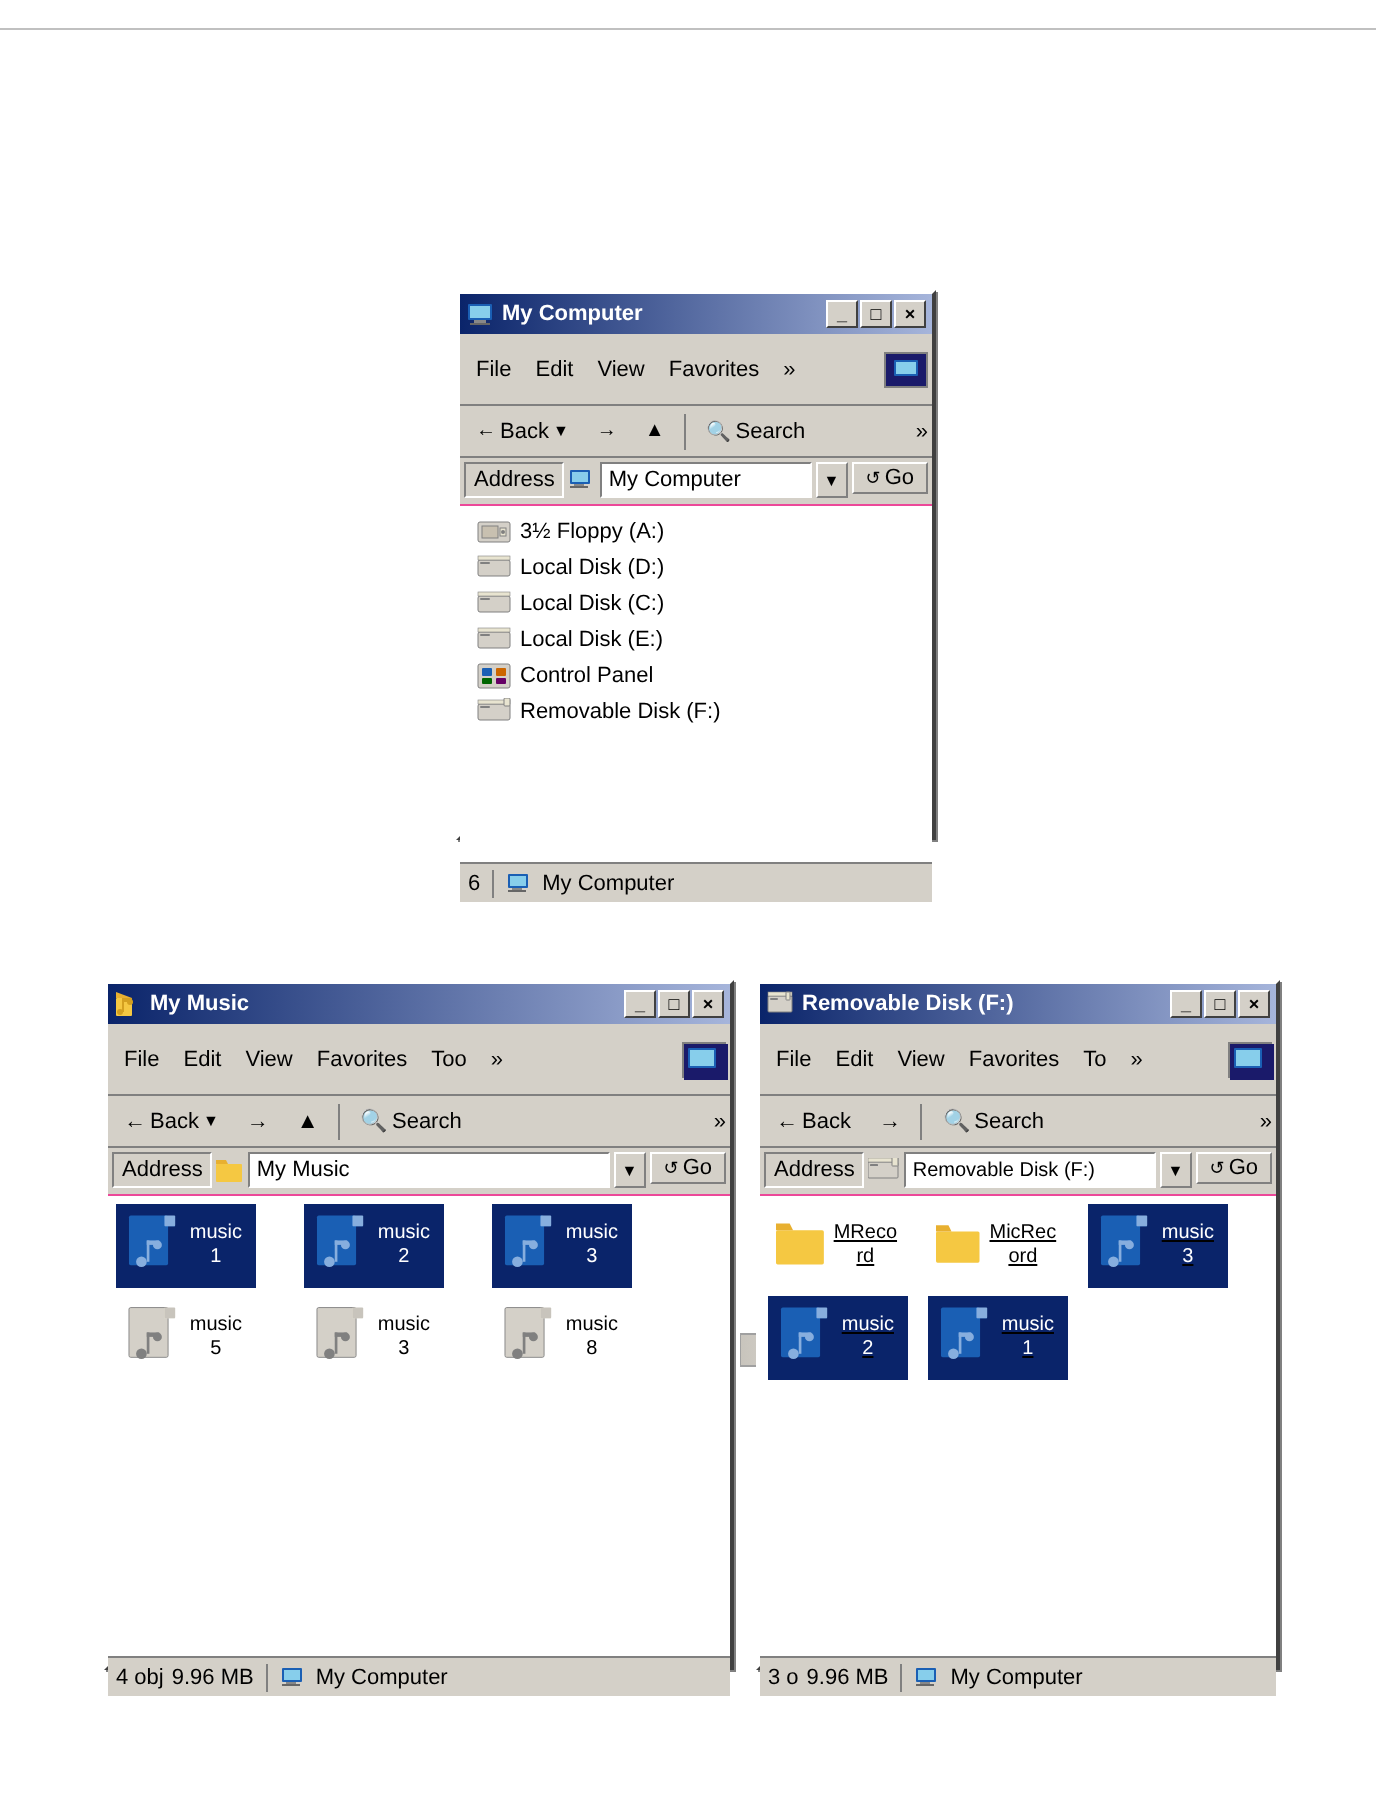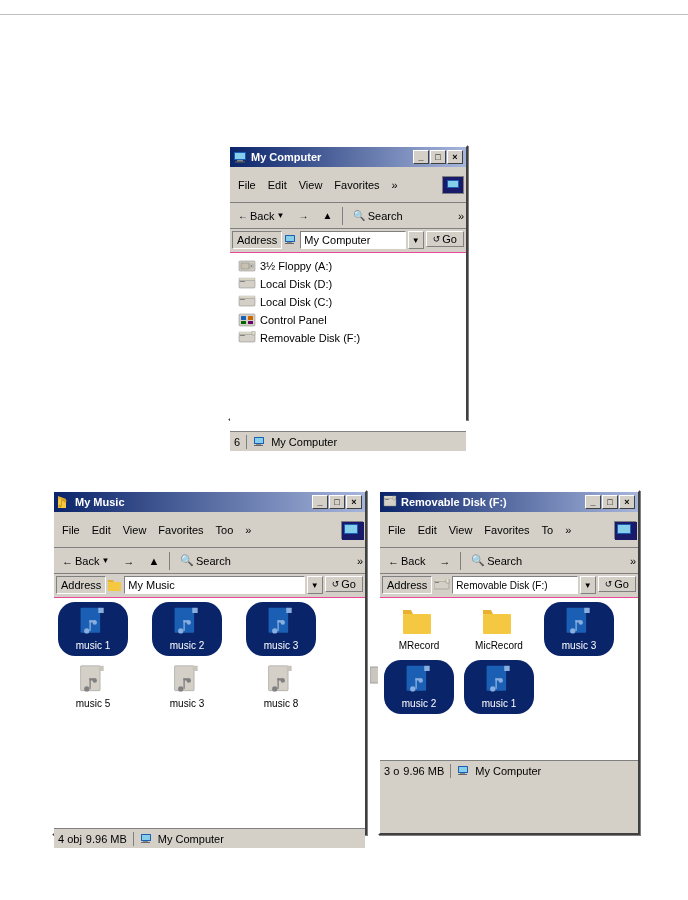--- a/index.html
+++ b/index.html
@@ -201,27 +201,26 @@
       display: flex;
       align-items: center;
       padding: 2px 4px;
       cursor: pointer;
       font-size: 11px;
       gap: 4px;
     }
 
     .file-icon {
       display: flex;
-      flex-direction: column;
+      flex-direction: row;
       align-items: center;
       padding: 4px;
       cursor: pointer;
       width: 70px;
       text-align: center;
-      border-radius: 17px;
     }
 
     .file-icon:hover, .file-icon.selected {
       background: #0a246a;
       color: white;
     }
 
     .file-icon.selected span {
       color: white;
     }
@@ -336,20 +335,28 @@
       </svg>
       <span>Local Disk (D:)</span>
     </div>
     <div class="drive-item">
       <svg width="18" height="14" viewBox="0 0 18 14">
         <rect x="1" y="3" width="16" height="8" fill="#d4d0c8" stroke="#808080" stroke-width="0.5" rx="1"></rect>
         <rect x="1" y="1" width="16" height="2" fill="#e8e4d0" stroke="#808080" stroke-width="0.3"></rect>
         <rect x="2" y="4" width="5" height="1" fill="#808080" rx="0.5"></rect>
       </svg>
       <span>Local Disk (C:)</span>
+    </div>
+    <div class="drive-item">
+      <svg width="18" height="14" viewBox="0 0 18 14">
+        <rect x="1" y="3" width="16" height="8" fill="#d4d0c8" stroke="#808080" stroke-width="0.5" rx="1"></rect>
+        <rect x="1" y="1" width="16" height="2" fill="#e8e4d0" stroke="#808080" stroke-width="0.3"></rect>
+        <rect x="2" y="4" width="5" height="1" fill="#808080" rx="0.5"></rect>
+      </svg>
+      <span>Local Disk (E:)</span>
     </div>
     <div class="drive-item">
       <svg width="18" height="14" viewBox="0 0 18 14">
         <rect x="1" y="1" width="16" height="12" fill="#d4d0c8" stroke="#808080" stroke-width="0.5" rx="1"></rect>
         <rect x="3" y="3" width="5" height="4" fill="#1a5fb4" rx="0.5"></rect>
         <rect x="10" y="3" width="5" height="4" fill="#cc6600" rx="0.5"></rect>
         <rect x="3" y="8" width="5" height="3" fill="#006600" rx="0.5"></rect>
         <rect x="10" y="8" width="5" height="3" fill="#660066" rx="0.5"></rect>
       </svg>
       <span>Control Panel</span>
@@ -623,21 +630,21 @@
       </svg>
       <div class="address-input" style="flex:1;font-size:10px;">Removable Disk (F:)</div>
     </div>
     <div class="address-dropdown">▼</div>
     <div class="go-btn">
       <span style="font-size:9px;">↺</span>
         <span>Go</span>
     </div>
   </div>
 
-  <div class="win-content" style="height: 162px; overflow: hidden; padding: 4px;">
+  <div class="win-content" style="height: 230px; overflow: hidden; padding: 4px; text-decoration: underline;">
 
     <div style="display:grid; grid-template-columns: repeat(3, 76px); gap: 4px; margin-bottom: 4px;">
       <div class="file-icon">
         <svg class="icon-img" viewBox="0 0 32 28">
           <rect x="0" y="6" width="28" height="20" fill="#f5c842" rx="1"></rect>
           <polygon points="0,6 0,2 8,2 10,6" fill="#e8b030"></polygon>
         </svg>
         <span>MRecord</span>
       </div>
       <div class="file-icon">

